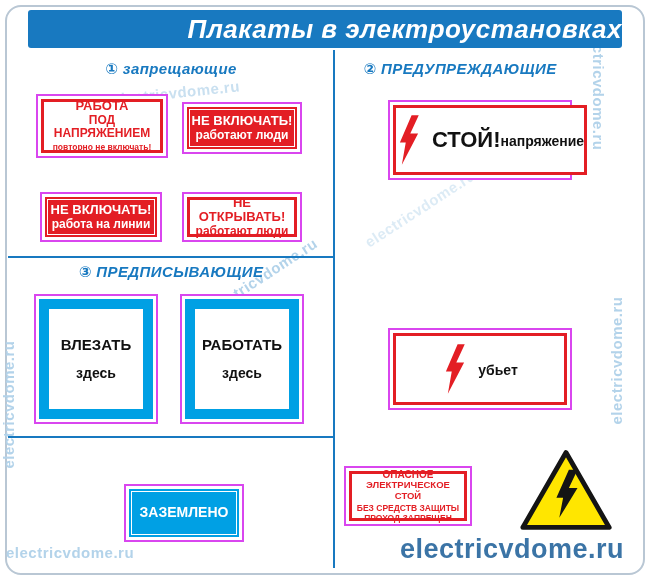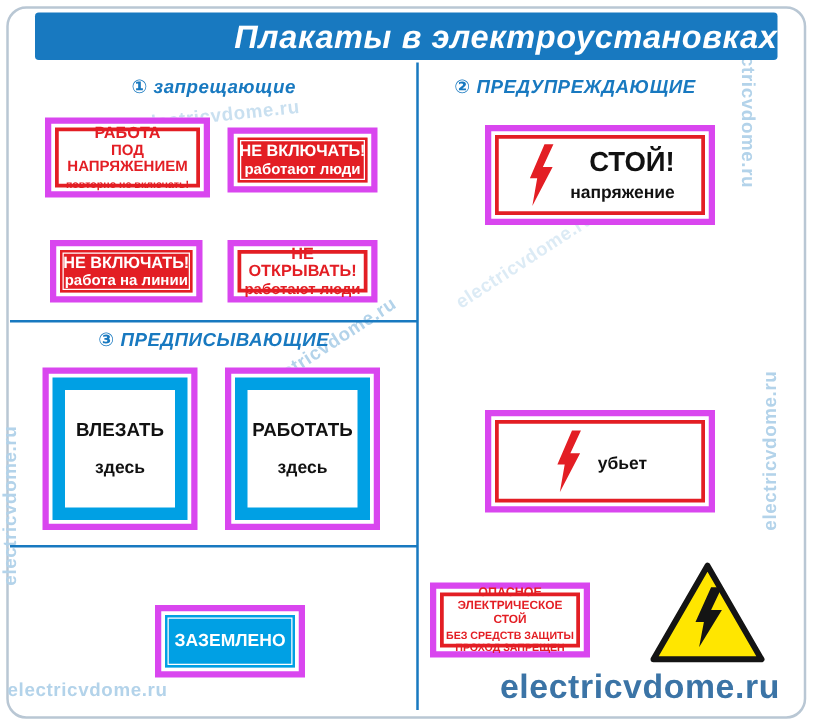--- a/index.html
+++ b/index.html
@@ -7,28 +7,28 @@
   body { font-family:"Liberation Sans","DejaVu Sans",sans-serif; background:#fff; overflow:hidden; }
   .poster { position:relative; width:650px; height:580px; background:#fff; overflow:hidden; }
   .frame { position:absolute; inset:5px; border:2px solid #b9c7d4; border-radius:16px; }
   .header { position:absolute; left:28px; right:28px; top:10px; height:38px; background:var(--blue,#1879c0);
             color:#fff; display:flex; align-items:center; justify-content:flex-end;
             font-weight:bold; font-style:italic; font-size:26px; letter-spacing:.5px; border-radius:3px; }
   .vdiv { position:absolute; left:333px; top:50px; width:2px; height:518px; background:var(--blue,#1879c0); }
   .hdiv { position:absolute; left:8px; width:326px; height:2px; background:var(--blue,#1879c0); }
   .sec-h { position:absolute; text-align:center; font-style:italic; font-weight:bold; font-size:15px;
            color:var(--blue,#1879c0); letter-spacing:.4px; }
-  .plate { position:absolute; display:flex; background:#fff; border:5px solid #d946ef; padding:3px; }
+  .plate { position:absolute; display:flex; background:#fff; border:2px solid #d946ef; padding:3px; }
   .field { flex:1; display:flex; flex-direction:column; align-items:center; justify-content:center; }
   .f-whitered { background:#fff; border:3px solid var(--red,#e31e24); }
   .f-red { background:var(--red,#e31e24); box-shadow: inset 0 0 0 2px var(--red,#e31e24), inset 0 0 0 3px #fff; }
   .f-warn { flex-direction:row; gap:10px; background:#fff; border:3px solid var(--red,#e31e24); }
   .f-bluesq { background:#fff; border:10px solid var(--sign-blue,#00a0e4); }
   .f-bluefill { background:var(--sign-blue,#00a0e4); box-shadow: inset 0 0 0 2px var(--sign-blue,#00a0e4), inset 0 0 0 3px #fff; }
-  .wtxt { display:flex; flex-direction:column; align-items:flex-end; }
+  .wtxt { display:flex; align-items:center; }
   .ln { text-align:center; line-height:1.12; }
   .b { font-weight:bold; }
   .red { color:var(--red,#e31e24); } .white { color:#fff; } .blk { color:#111; }
   .f8{font-size:8.5px} .f9{font-size:9.5px} .f10{font-size:10px} .f12{font-size:12px} .f13{font-size:13px}
   .f14{font-size:14px} .f15{font-size:15px} .f19{font-size:19px} .f20{font-size:20px} .f22{font-size:22px}
   .bolt { width:26px; height:58px; flex:none; }
   .warn-bolt polygon { fill:var(--red,#e31e24); }
   .triangle { position:absolute; }
   .tri-face { fill:var(--yellow,#ffe600); stroke:#141414; stroke-width:5; stroke-linejoin:round; }
   .tri-bolt { fill:#141414; }

